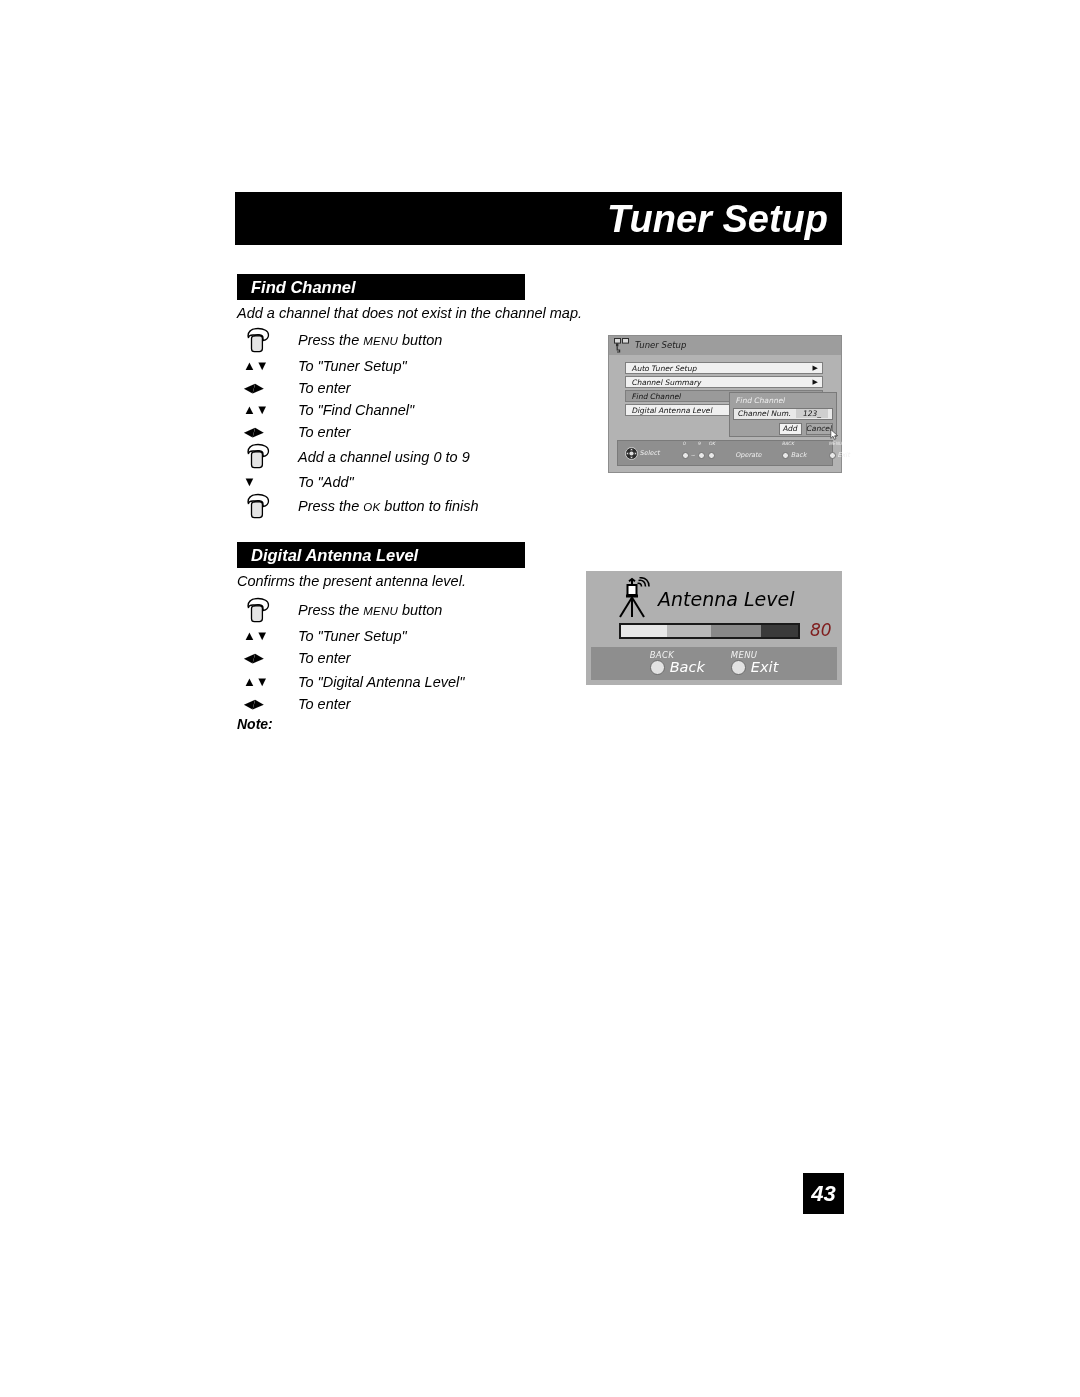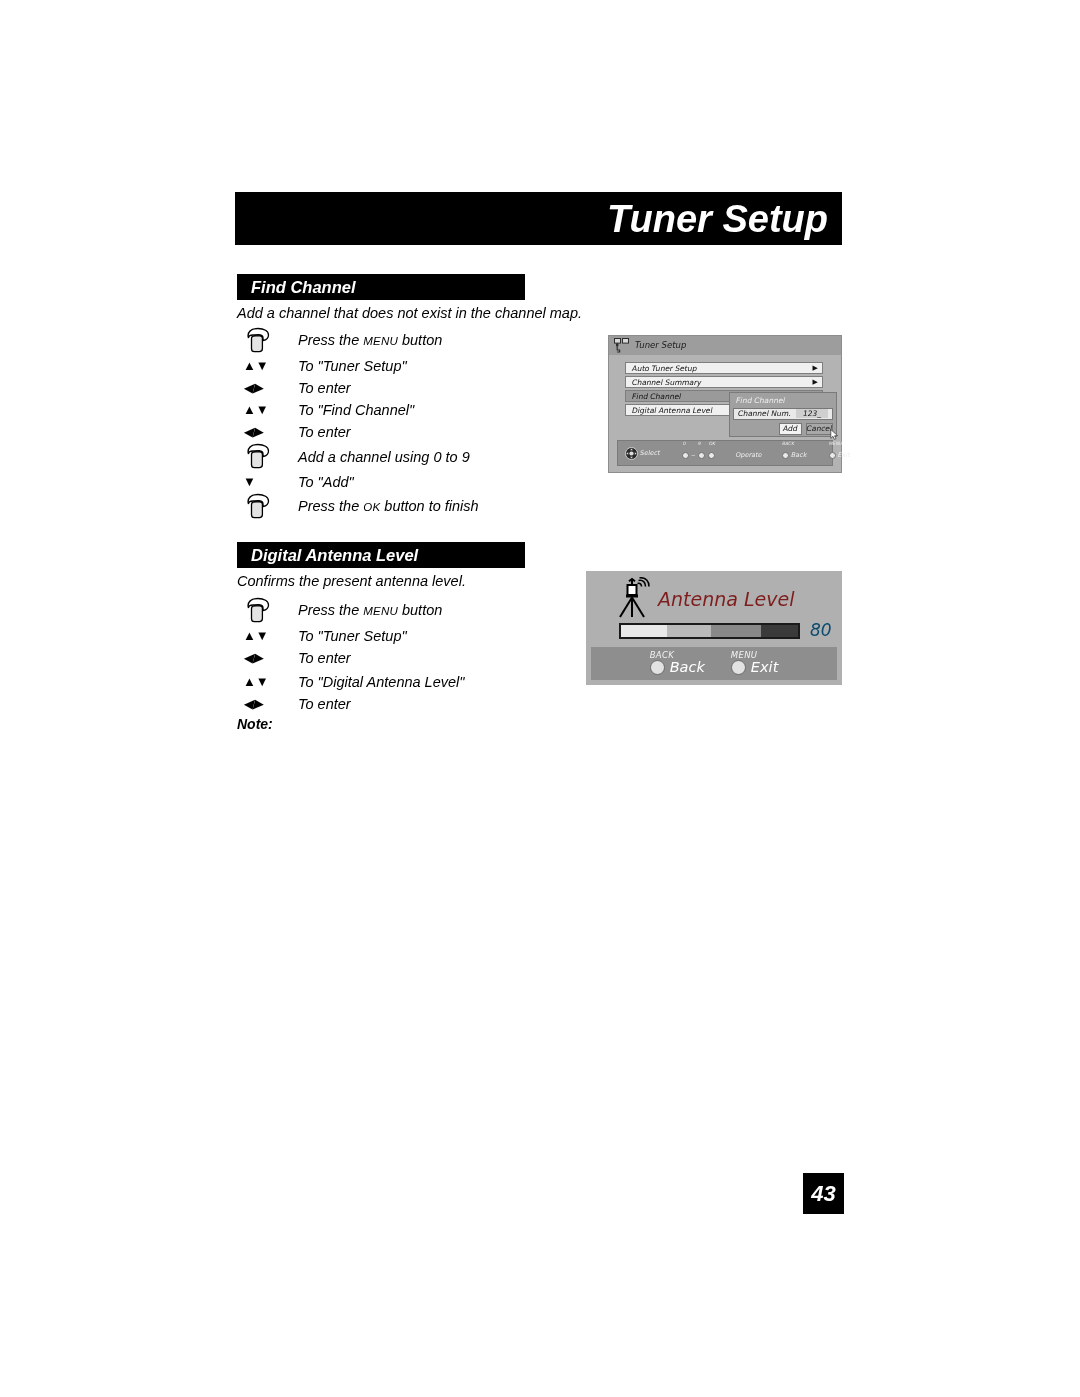--- a/index.html
+++ b/index.html
@@ -312,42 +312,42 @@
   .osd2-head {
     position: absolute;
     left: 26px;
     top: 6px;
     display: flex;
     align-items: center;
   }
   .ant-icon { width: 40px; height: 44px; display:block; }
   .osd2-title {
     font-size: 19px;
-    color: #7f1d1d;
+    color: #000000;
     margin-left: 6px;
     line-height: 1;
   }
   .osd2-barwrap {
     position: absolute;
     left: 33px;
     top: 51px;
     display: flex;
     align-items: center;
   }
   .osd2-bar {
     width: 181px;
     height: 16px;
     border: 2px solid #1a1a1a;
     box-sizing: border-box;
     display: flex;
   }
   .osd2-bar .seg { height: 100%; }
   .osd2-val {
     font-size: 17px;
-    color: #0c4a6e;
+    color: #7f1d1d;
     margin-left: 10px;
     line-height: 1;
   }
   .osd2-footer {
     position: absolute;
     left: 5px;
     bottom: 5px;
     width: 246px;
     height: 33px;
     background: #8e8e8e;

